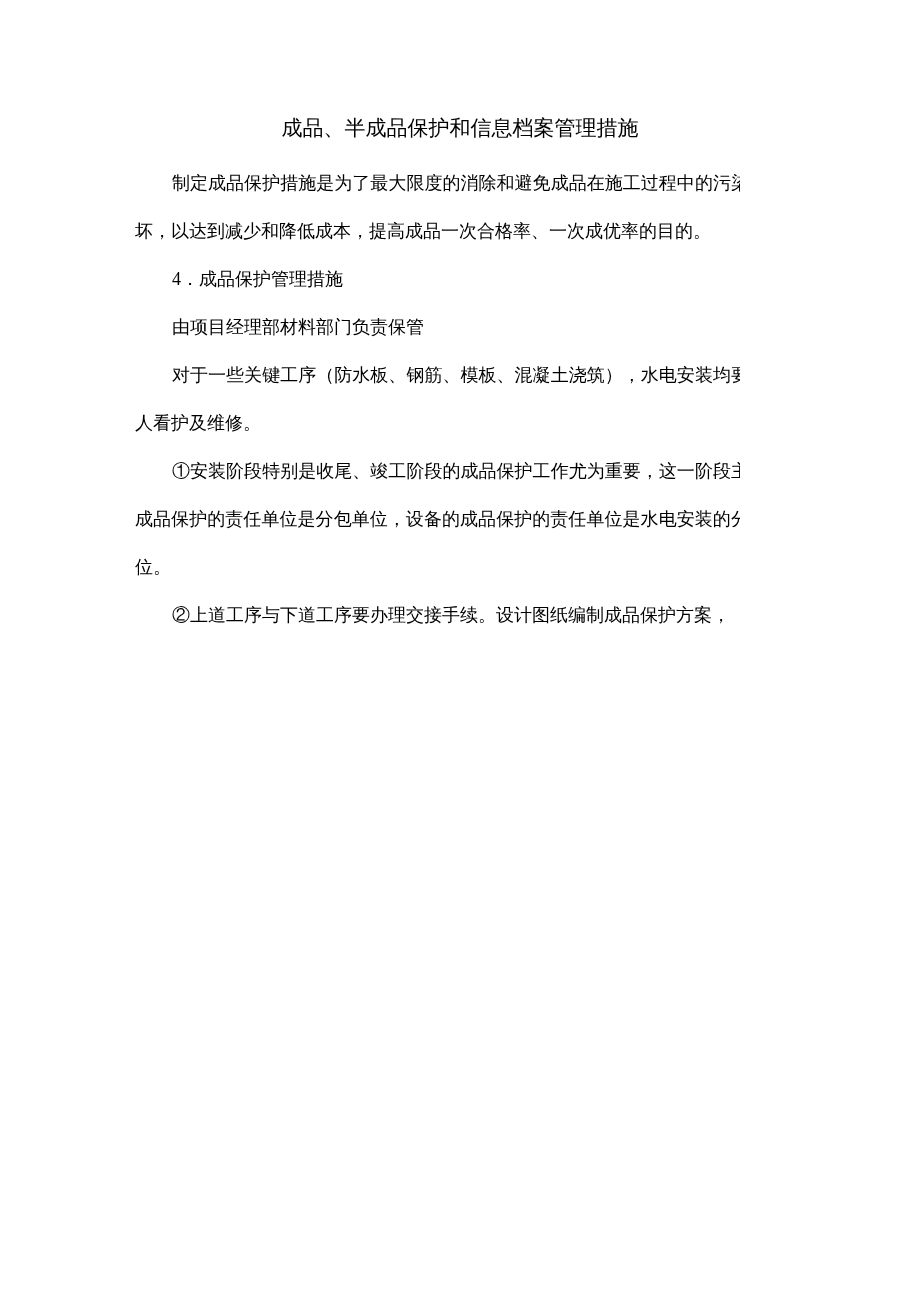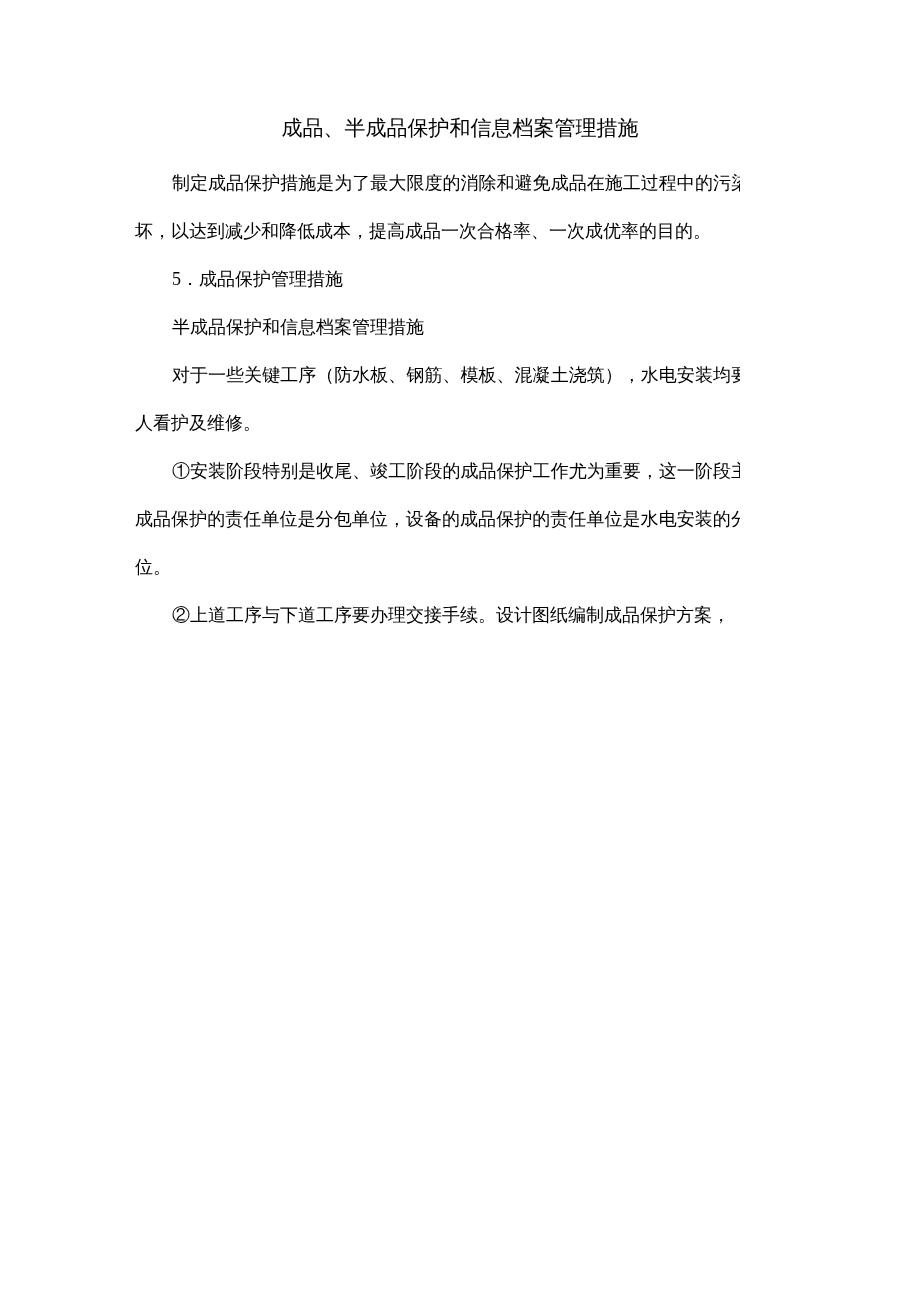--- a/index.html
+++ b/index.html
@@ -41,20 +41,20 @@
   }
 </style>
 </head>
 <body>
 
 <div class="page">
   <div class="content">
     <div class="doc-title">成品、半成品保护和信息档案管理措施</div>
     <div id="paragraph-list">
         <p class="para">制定成品保护措施是为了最大限度的消除和避免成品在施工过程中的污染和损坏，以达到减少和降低成本，提高成品一次合格率、一次成优率的目的。</p>
-        <p class="para">5．成品保护管理措施</p>
-        <p class="para">半成品保护和信息档案管理措施</p>
+        <p class="para">4．成品保护管理措施</p>
+        <p class="para">由项目经理部材料部门负责保管</p>
         <p class="para">对于一些关键工序（防水板、钢筋、模板、混凝土浇筑），水电安装均要设专人看护及维修。</p>
         <p class="para">①安装阶段特别是收尾、竣工阶段的成品保护工作尤为重要，这一阶段主要的成品保护的责任单位是分包单位，设备的成品保护的责任单位是水电安装的分包单位。</p>
         <p class="para">②上道工序与下道工序要办理交接手续。设计图纸编制成品保护方案，</p>
       </div>
   </div>
 </div>
 
 </body></html>

